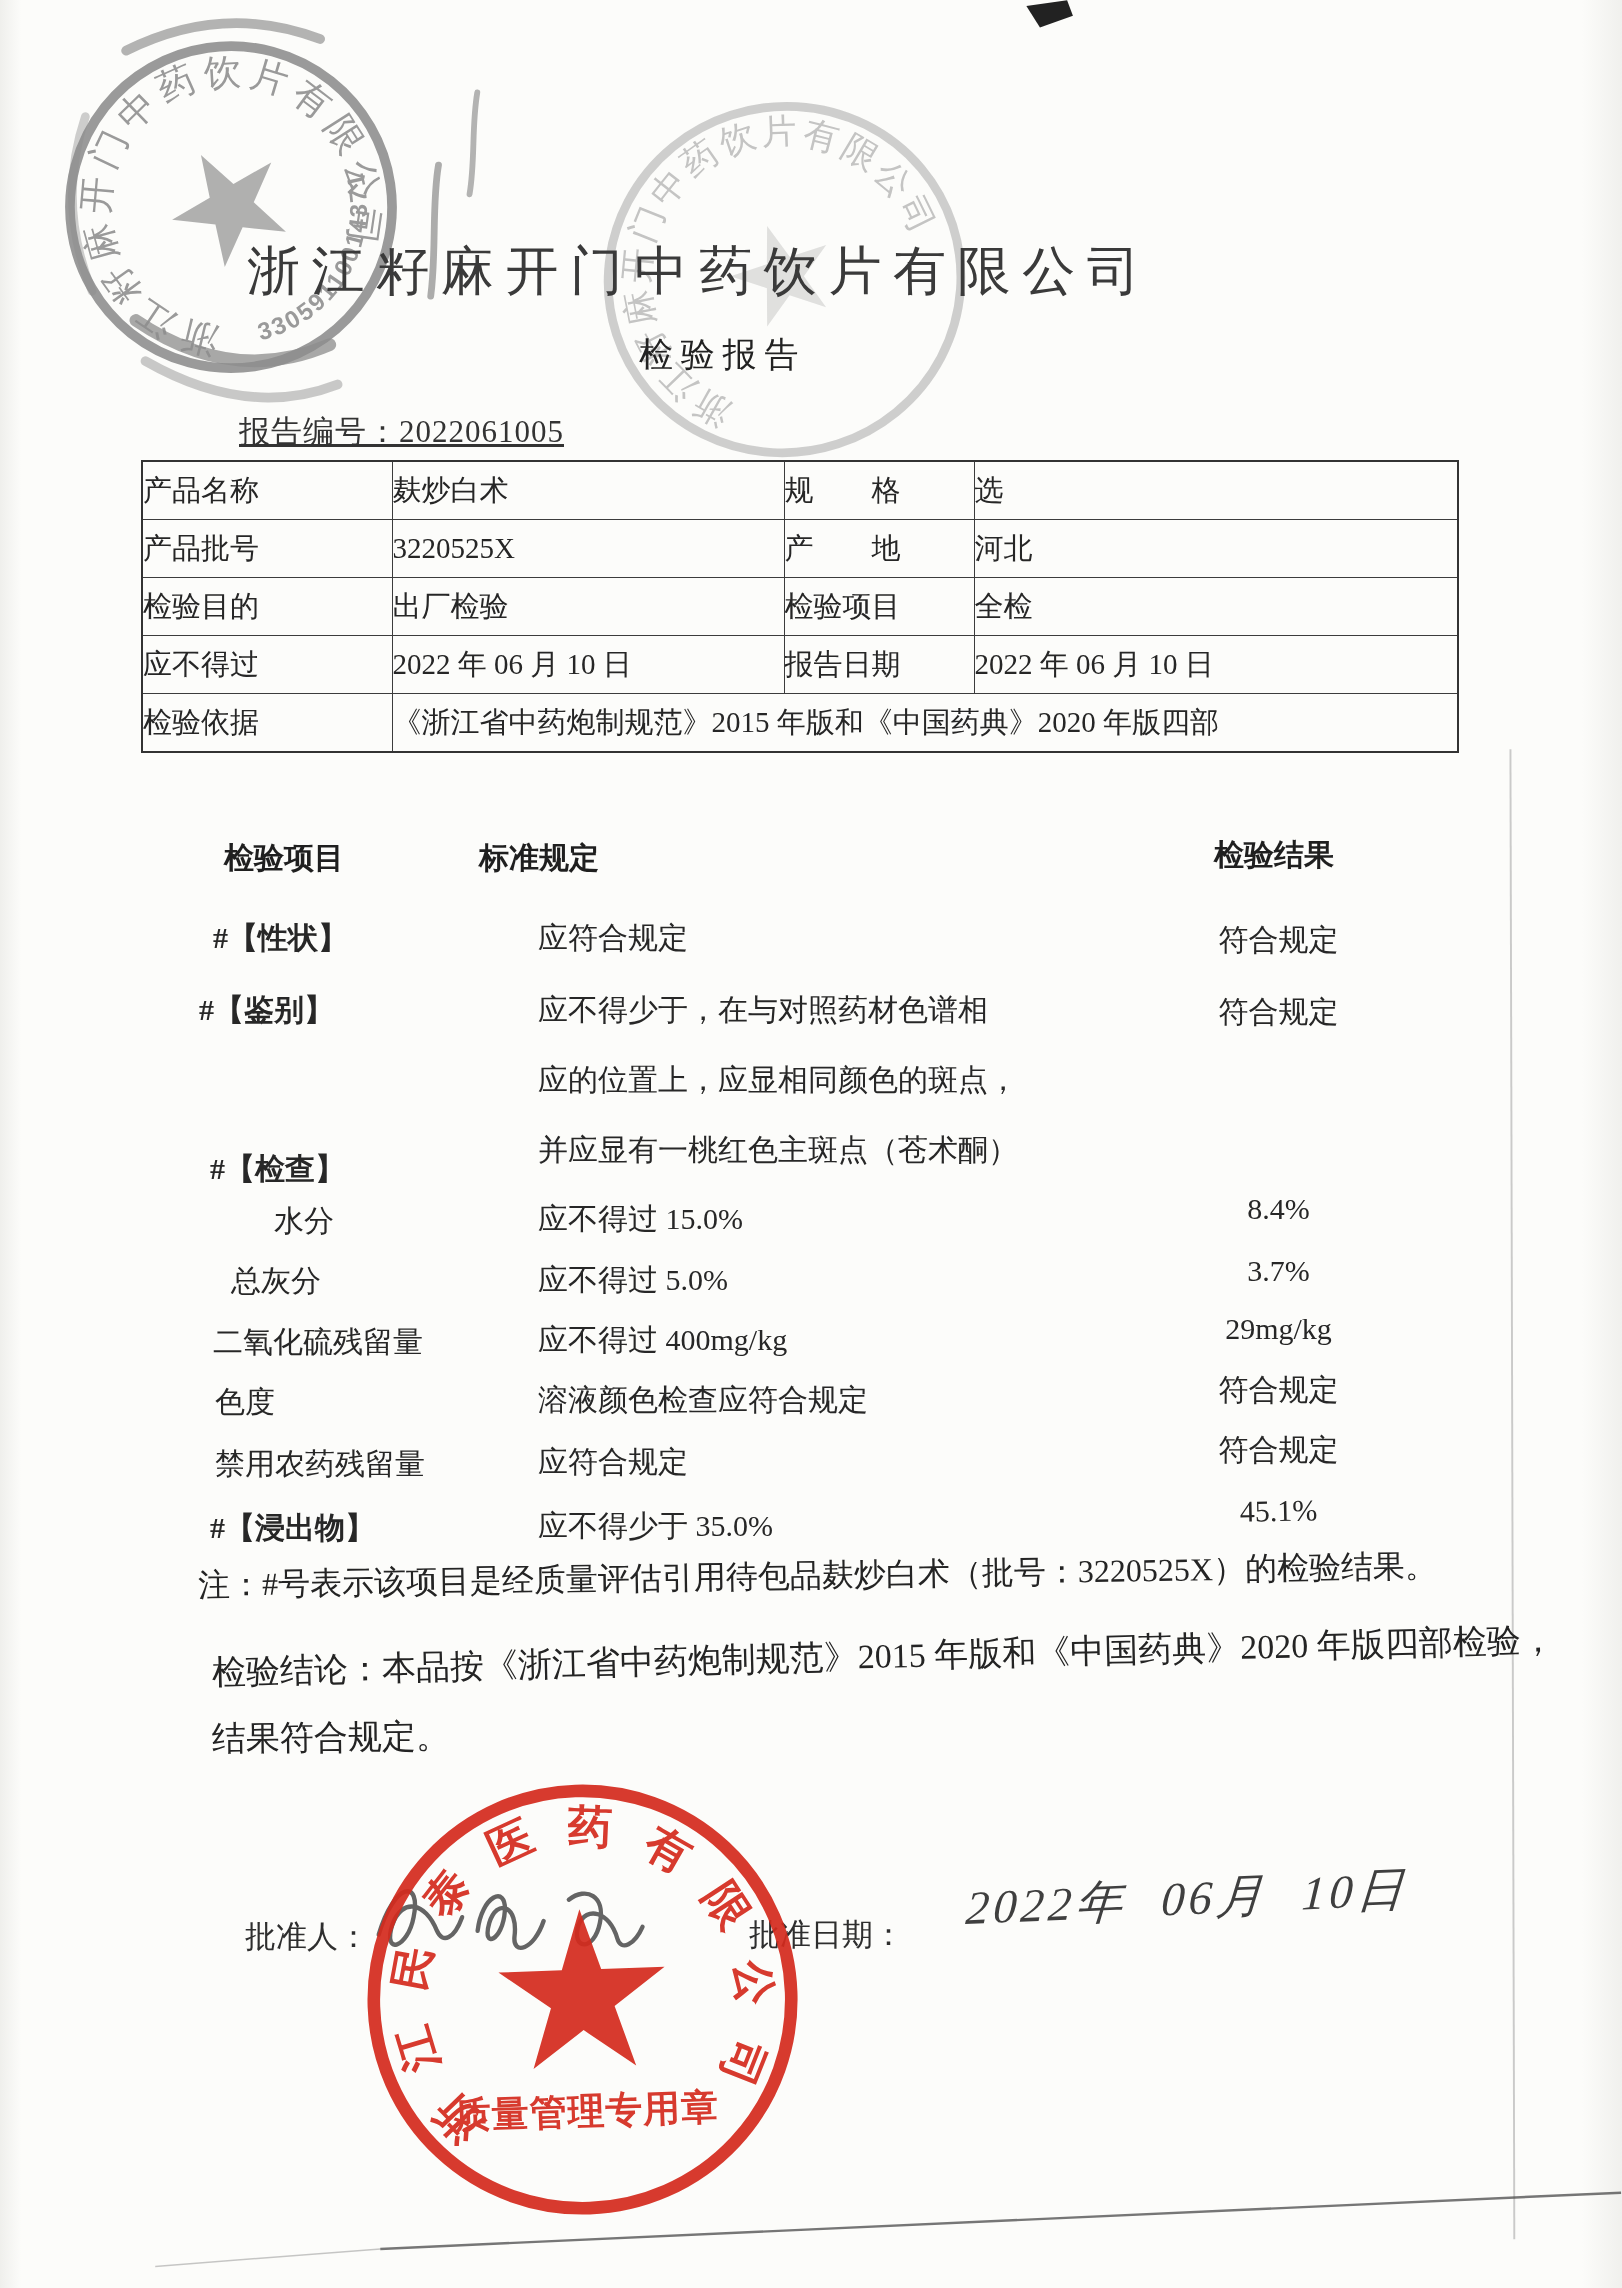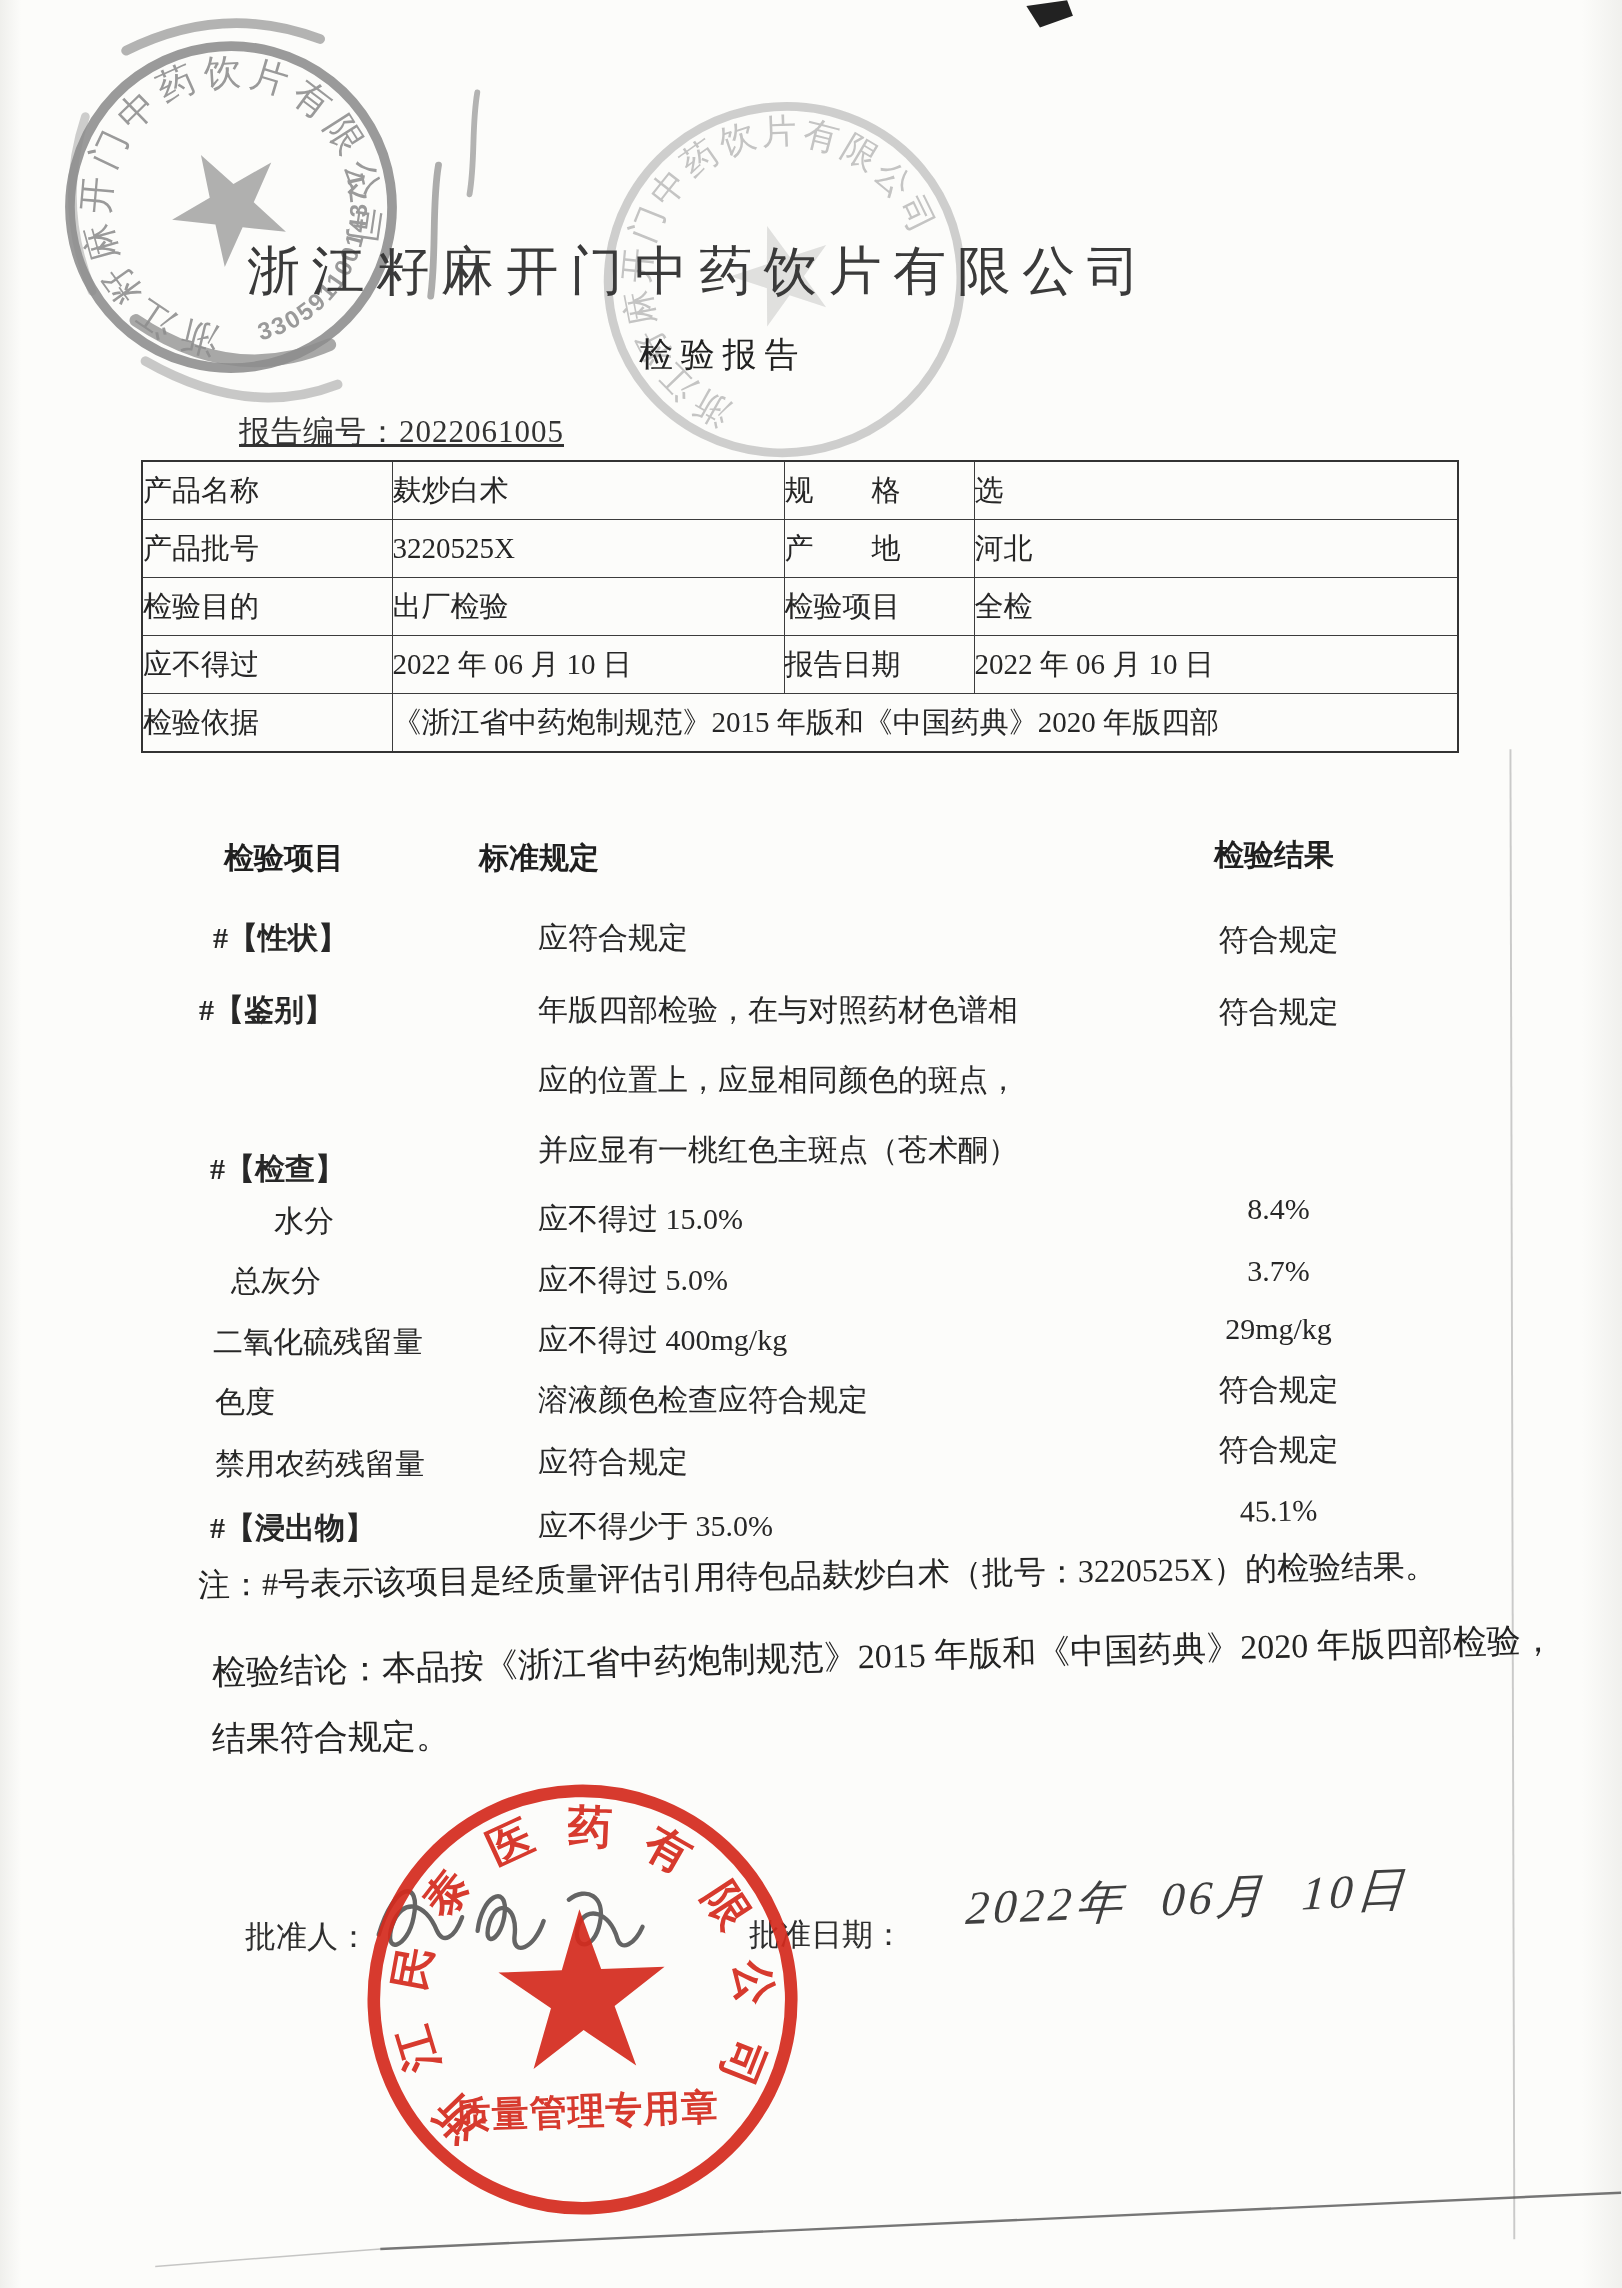--- a/index.html
+++ b/index.html
@@ -128,21 +128,21 @@
 
   <div class="abs hdr" style="left:224px;top:838px;">检验项目</div>
   <div class="abs hdr" style="left:479px;top:838px;">标准规定</div>
   <div class="abs hdr" style="left:1214px;top:835px;">检验结果</div>
 
   <div class="abs res res-b" style="left:213px;top:918px;">#【性状】</div>
   <div class="abs res" style="left:538px;top:918px;">应符合规定</div>
   <div class="abs res res-c" style="left:1133px;top:920px;">符合规定</div>
 
   <div class="abs res res-b" style="left:199px;top:990px;text-align:right;">#【鉴别】</div>
-  <div class="abs res" style="left:538px;top:990px;">年版四部检验，在与对照药材色谱相</div>
+  <div class="abs res" style="left:538px;top:990px;">应不得少于，在与对照药材色谱相</div>
   <div class="abs res" style="left:538px;top:1060px;">应的位置上，应显相同颜色的斑点，</div>
   <div class="abs res" style="left:538px;top:1130px;">并应显有一桃红色主斑点（苍术酮）</div>
   <div class="abs res res-c" style="left:1133px;top:992px;">符合规定</div>
 
   <div class="abs res res-b" style="left:210px;top:1149px;">#【检查】</div>
 
   <div class="abs res" style="left:231px;top:1201px;margin-left:43px;">水分</div>
   <div class="abs res" style="left:538px;top:1199px;">应不得过 15.0%</div>
   <div class="abs res res-c" style="left:1133px;top:1192px;font-family:Liberation Serif, serif;">8.4%</div>
 

